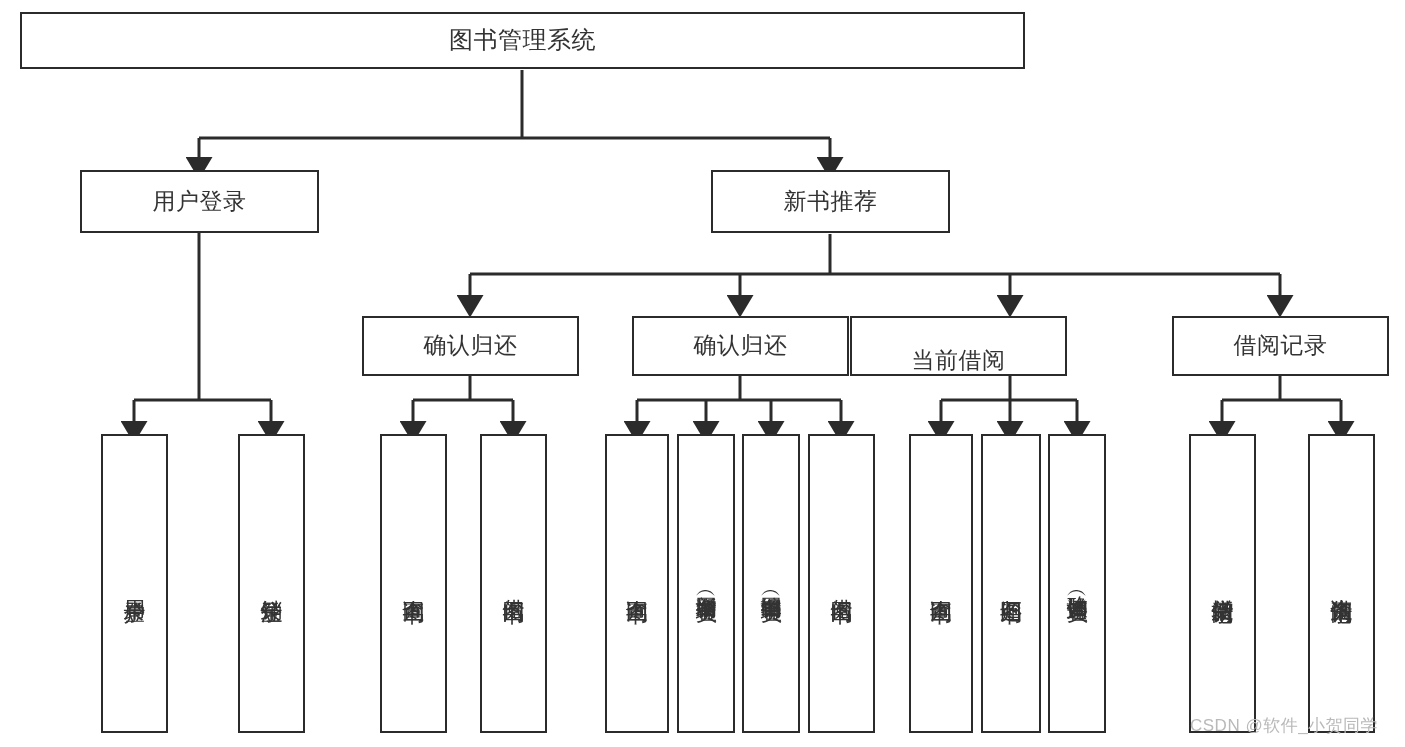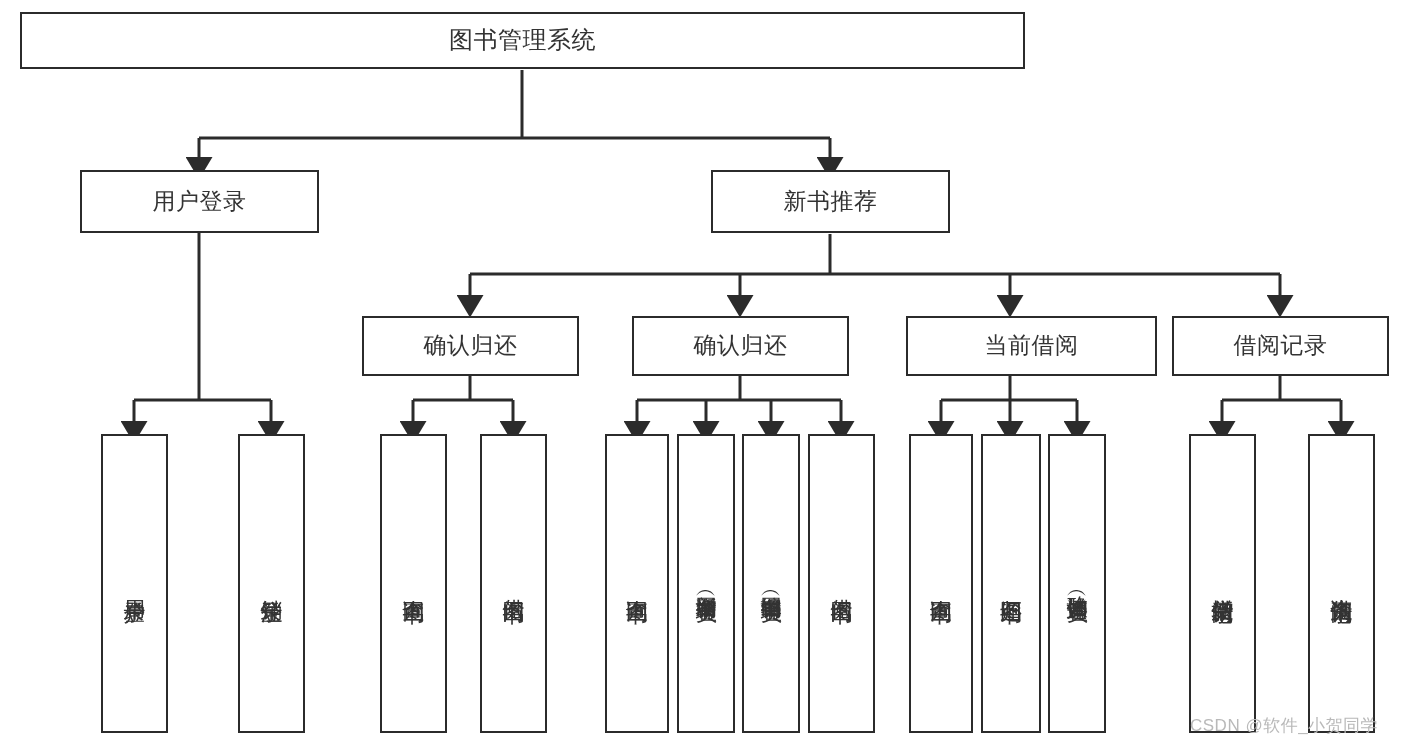--- a/index.html
+++ b/index.html
@@ -142,21 +142,21 @@
   <div class="node h" style="left:711px; top:170px; width:239px; height:63px;">
     <span class="node-label">新书推荐</span>
   </div>
 
   <div class="node h" style="left:362px; top:316px; width:217px; height:60px;">
     <span class="node-label">确认归还</span>
   </div>
   <div class="node h" style="left:632px; top:316px; width:217px; height:60px;">
     <span class="node-label">确认归还</span>
   </div>
-  <div class="node h" style="left:906px; top:316px; width:251px; height:60px;">
+  <div class="node h" style="left:850px; top:316px; width:217px; height:60px;align-items:flex-end;">
     <span class="node-label">当前借阅</span>
   </div>
   <div class="node h" style="left:1172px; top:316px; width:217px; height:60px;">
     <span class="node-label">借阅记录</span>
   </div>
 
   <div class="node v" style="left:101px; top:434px; width:67px; height:299px;">
     <span class="node-label">用户登录</span>
   </div>
   <div class="node v" style="left:238px; top:434px; width:67px; height:299px;">

